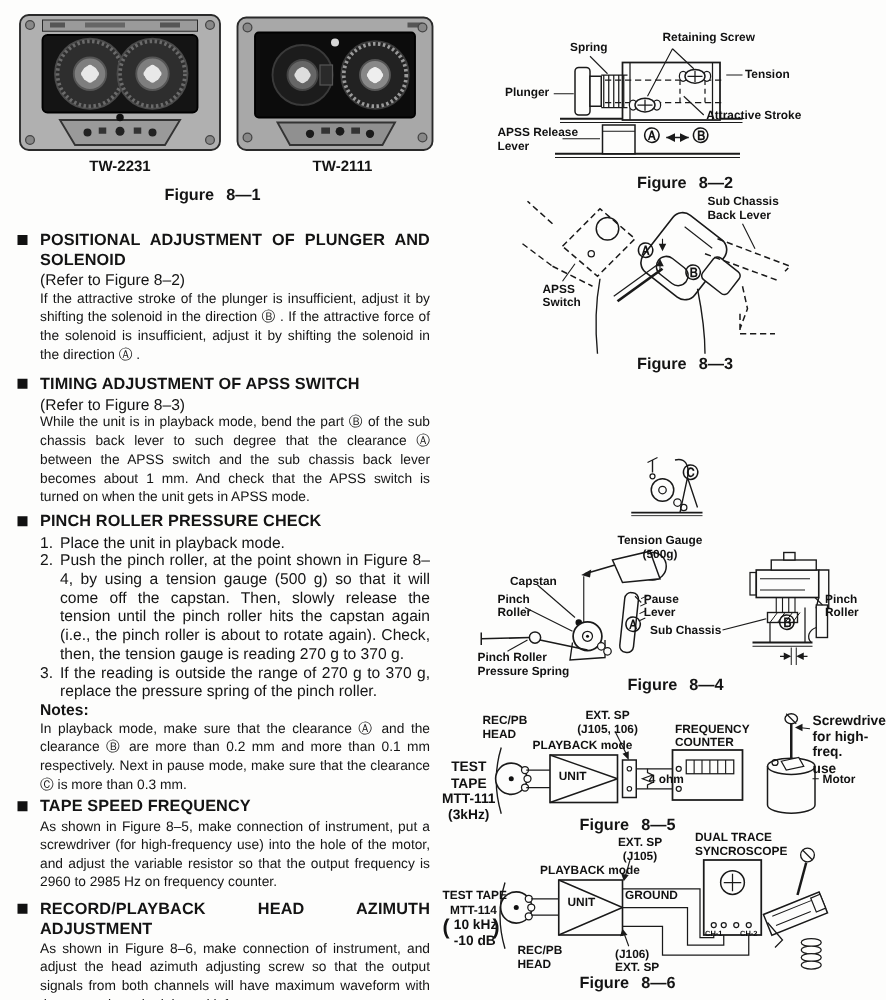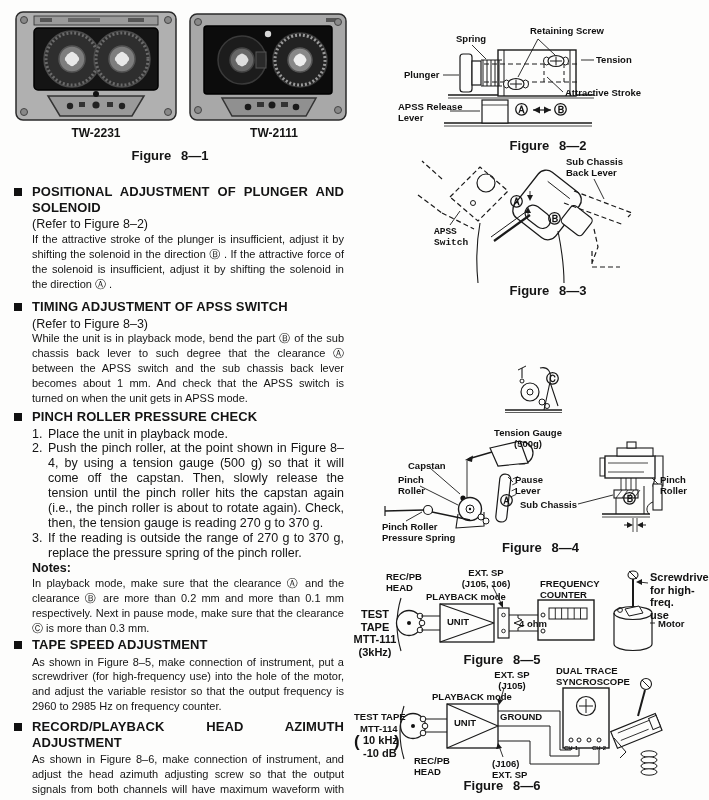--- a/index.html
+++ b/index.html
@@ -145,21 +145,21 @@
         <p>If the reading is outside the range of 270 g to 370 g, replace the pressure spring of the pinch roller.</p>
       </div>
       <p class="notes-label">Notes:</p>
       <p class="btext">In playback mode, make sure that the clearance Ⓐ and the clearance Ⓑ are more than 0.2 mm and more than 0.1 mm respectively. Next in pause mode, make sure that the clearance Ⓒ is more than 0.3 mm.</p>
     </div>
   </div>
 
   <div class="sec" style="top:637px;">
     <span class="bullet"></span>
     <div class="sec-body">
-      <h2>TAPE SPEED ADJUSTMENT</h2>
+      <h2>TAPE SPEED FREQUENCY</h2>
       <p class="btext">As shown in Figure 8–5, make connection of instrument, put a screwdriver (for high-frequency use) into the hole of the motor, and adjust the variable resistor so that the output frequency is 2960 to 2985 Hz on frequency counter.</p>
     </div>
   </div>
 
   <div class="sec" style="top:719px;">
     <span class="bullet"></span>
     <div class="sec-body">
       <h2>RECORD/PLAYBACK HEAD AZIMUTH ADJUSTMENT</h2>
       <p class="btext">As shown in Figure 8–6, make connection of instrument, and adjust the head azimuth adjusting screw so that the output signals from both channels will have maximum waveform with the same phase in right and left.</p>
     </div>
@@ -232,21 +232,21 @@
       <polygon points="130,52 127,58 133,58" fill="#1a1a1a" stroke="none"></polygon>
       <path d="M176 36 L234 58 L230 62 M166 48 L226 70" stroke-width="1.2" stroke-dasharray="5 3"></path>
       <path d="M196 74 L200 92 L194 108 M194 96 V112 H222" stroke-width="1.2" stroke-dasharray="5 3"></path>
       <path d="M82 68 C78 90 78 108 80 128" stroke-width="1.1"></path>
       <path d="M160 76 C164 96 166 110 166 128" stroke-width="1.1"></path>
       <line x1="196" y1="24" x2="206" y2="44" stroke-width="0.9"></line>
       <line x1="52" y1="70" x2="62" y2="56" stroke-width="0.9"></line>
     </svg>
     <div class="fl" style="left:168px;top:2px;">Sub Chassis
 Back Lever</div>
-    <div class="fl" style="left:36px;top:72px;font-family:Liberation Mono, monospace;">APSS
+    <div class="fl" style="left:36px;top:72px;">APSS
 Switch</div>
     <span class="mk" style="left:112px;top:40px;">Ⓐ</span>
     <span class="mk" style="left:150px;top:57px;">Ⓑ</span>
     <div class="fig-caption" style="left:0px;top:128px;width:300px;">Figure 8—3</div>
   </div>
 
   <div class="fig" style="left:372px;top:362px;width:337px;height:195px;">
     <svg width="337" height="195" stroke="#1a1a1a" fill="none">
 
       <circle cx="158" cy="30" r="9" stroke-width="1.2"></circle>

